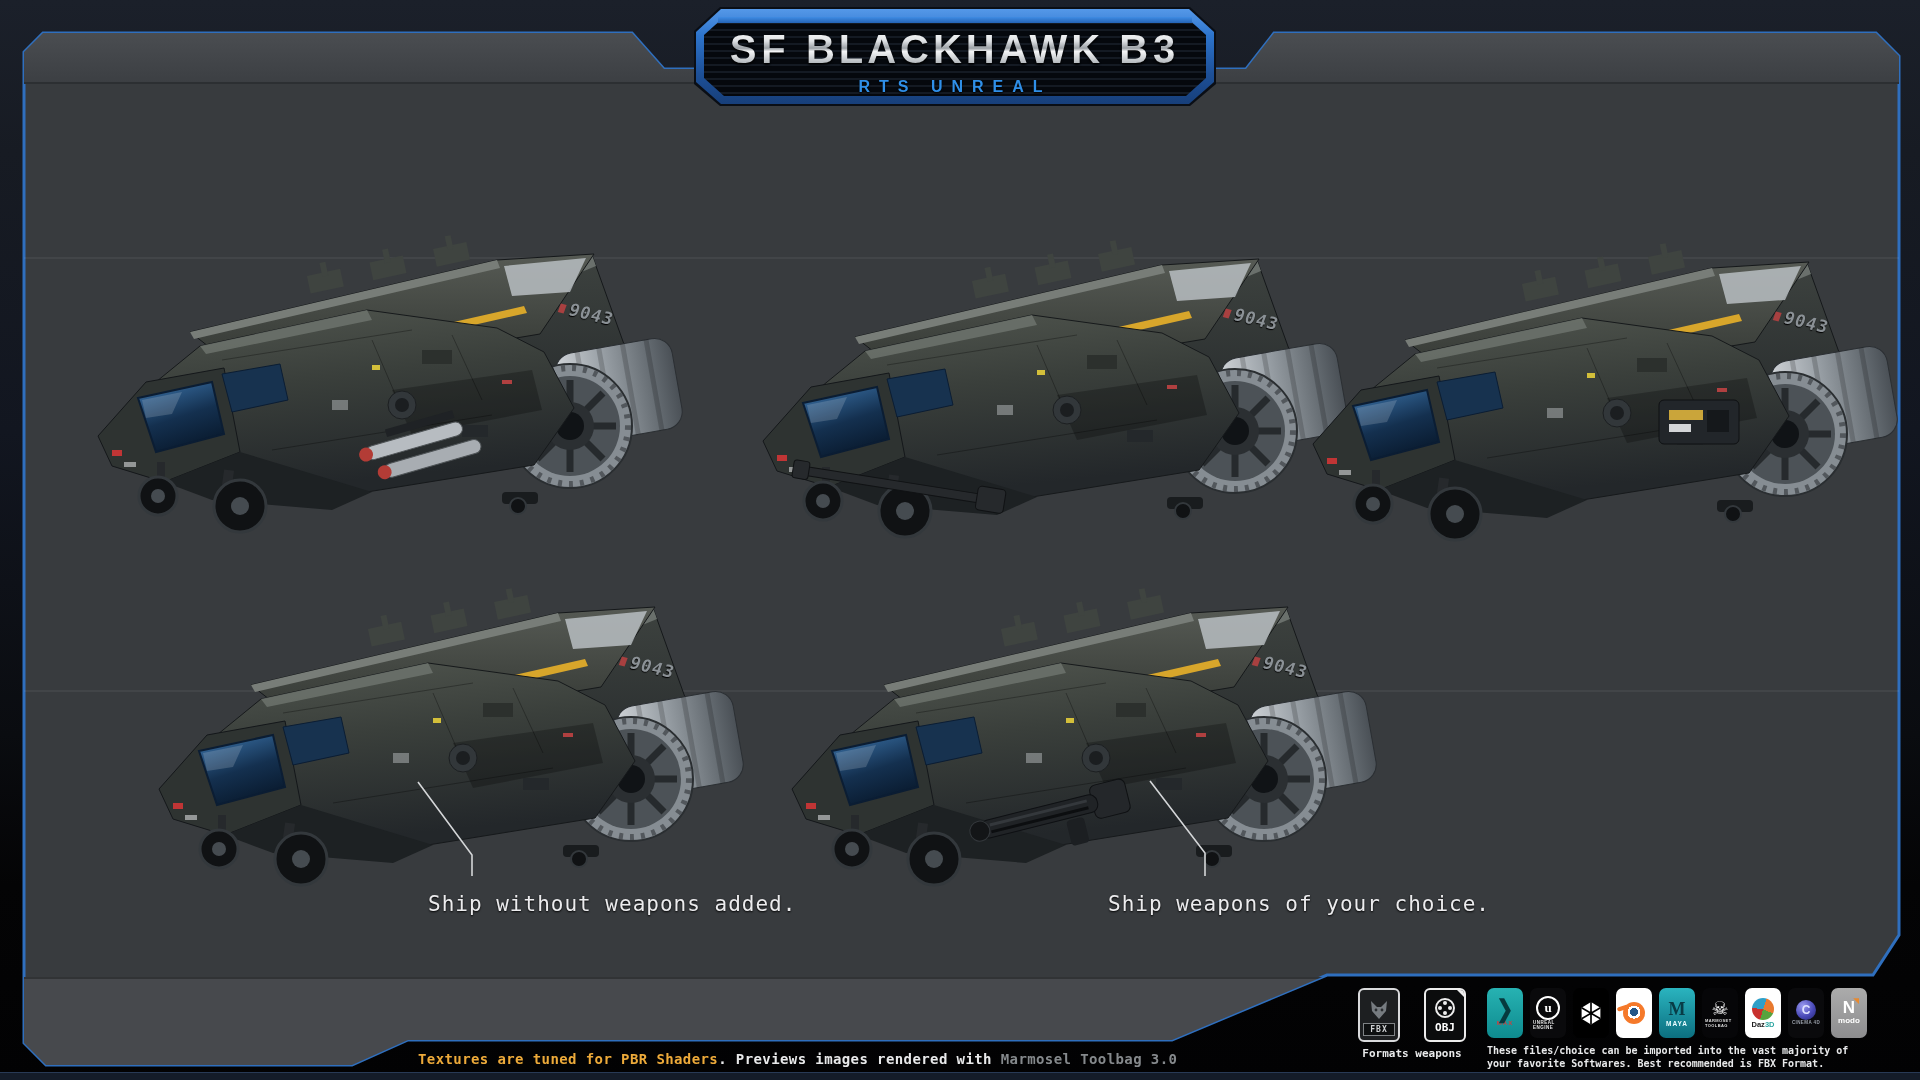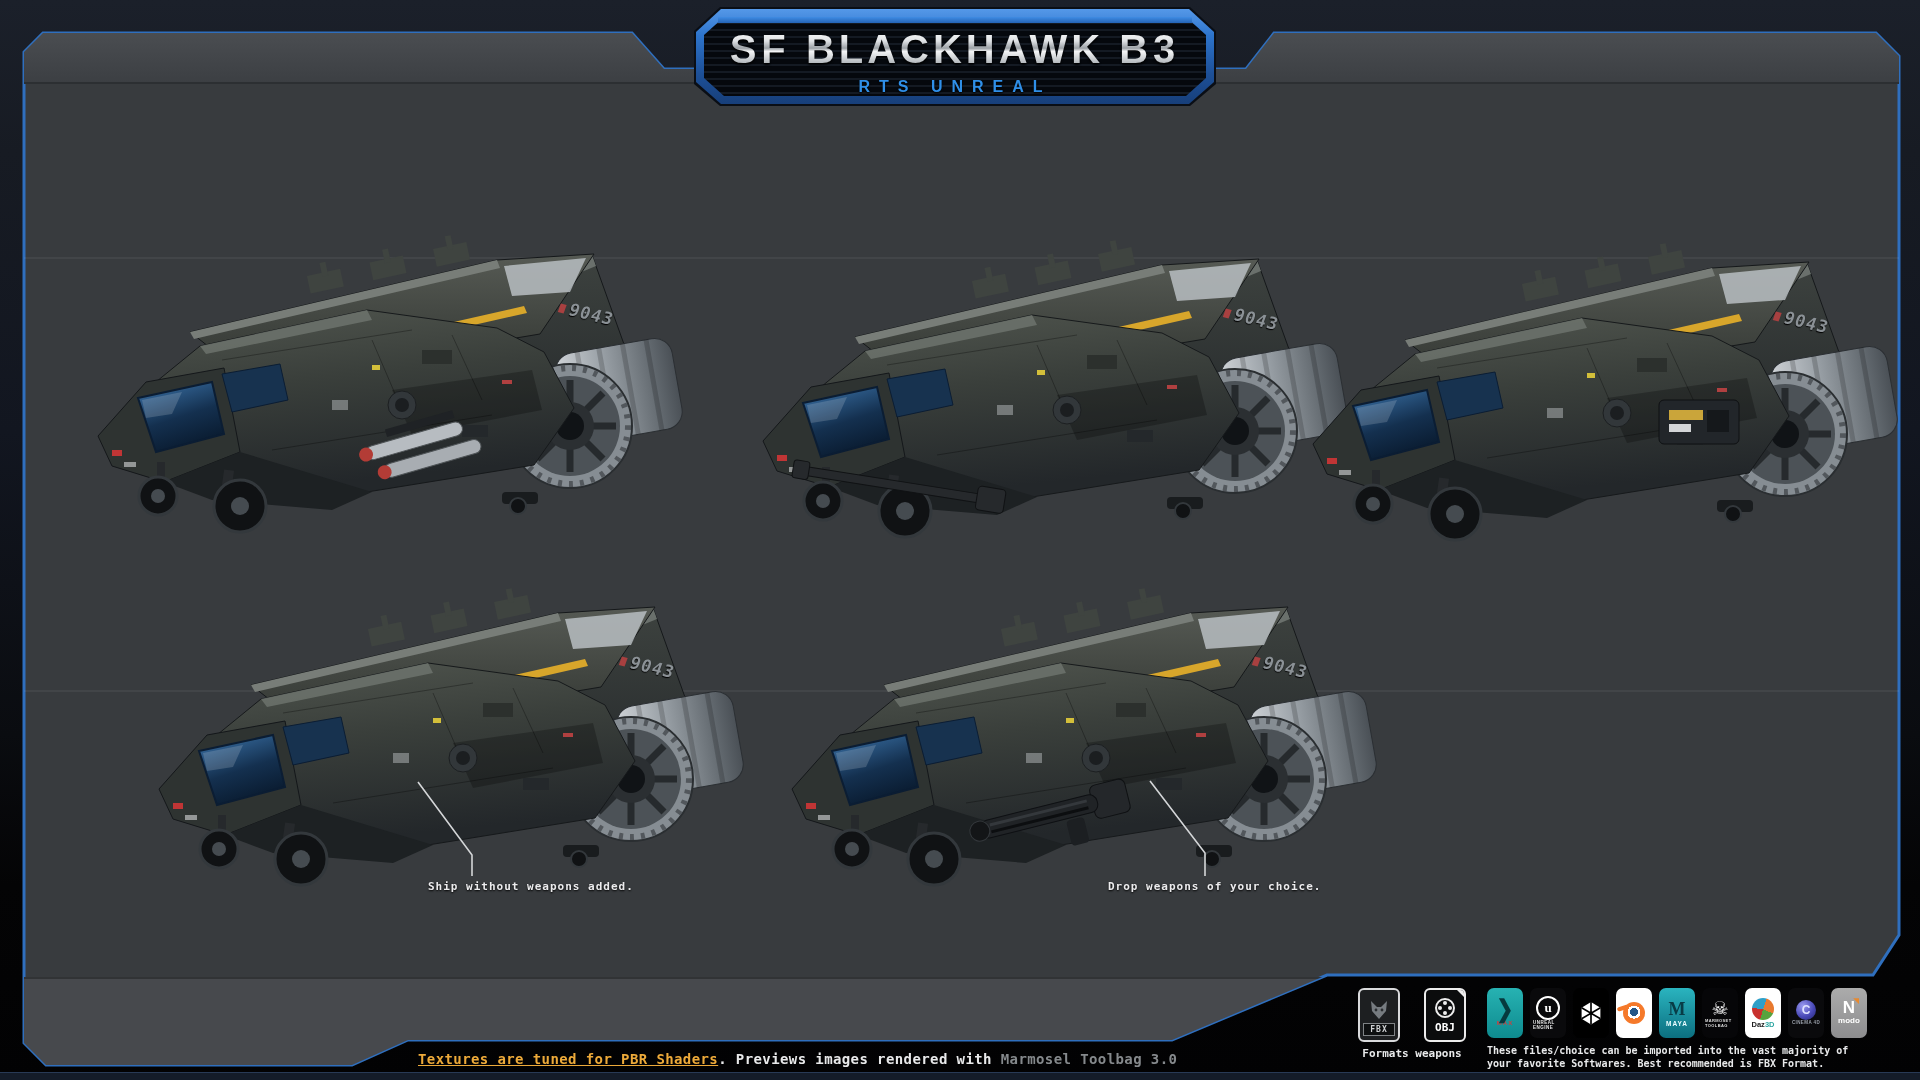--- a/index.html
+++ b/index.html
@@ -32,22 +32,22 @@
 
   
   .ship{width:620px;height:350px;z-index:10;}
   .ship svg{width:620px;height:350px;}
   .tailnum{position:absolute;left:487px;top:103px;transform:rotate(14deg) skewX(-6deg);
     font-family:"DejaVu Sans Mono",monospace;font-weight:bold;font-size:17px;letter-spacing:1px;
     color:#8b9196;text-shadow:0 1px 1px #000;}
   .tailnum::before{content:"";display:inline-block;width:6px;height:9px;background:#a84040;margin-right:4px;}
 
   
-  .annotation{font-family:"DejaVu Sans Mono",monospace;font-size:11px;font-weight:bold;letter-spacing:1px;
-    color:#ececee;text-shadow:0 1px 2px #000;z-index:20;}
+  .annotation{font-family:"DejaVu Sans Mono",monospace;font-size:21px;font-weight:normal;letter-spacing:1px;
+    color:#ececee;text-shadow:0 1px 2px #000;z-index:20;margin-top:12px;}
 
   
   .fmt-block{left:1346px;top:988px;width:132px;z-index:25;}
   .fmt-tiles{display:flex;gap:24px;justify-content:center;}
   .fmt-label{margin-top:5px;text-align:center;font-family:"DejaVu Sans Mono",monospace;
     font-size:11px;font-weight:bold;color:#e8e9ea;letter-spacing:0px;white-space:nowrap;}
   .tile{position:relative;width:38px;height:50px;border-radius:6px;overflow:hidden;
     display:flex;flex-direction:column;align-items:center;justify-content:center;}
   .fbx-tile{background:#1d1f21;border:2px solid #d9dadc;}
   .obj-tile{background:#0b0c0d;border:2px solid #ececec;}
@@ -96,21 +96,21 @@
   .t-c4d .lbl{font-size:4.5px;color:#9aa0aa;letter-spacing:.4px;}
   .t-modo{background:linear-gradient(180deg,#ababab,#8d8d8f);}
   .t-modo .glyph{color:#fff;font-size:17px;font-weight:900;position:relative;line-height:16px;}
   .t-modo .glyph::after{content:"";position:absolute;right:-4px;top:-2px;width:6px;height:6px;background:#e8892e;
     clip-path:polygon(0 0,100% 0,100% 100%);}
   .t-modo .lbl{font-size:8px;color:#fff;}
 
   
   .footer-note{left:418px;top:1051px;font-family:"DejaVu Sans Mono",monospace;font-size:14px;
     font-weight:bold;letter-spacing:.4px;white-space:nowrap;z-index:25;}
-  .footer-note .hl{color:#edaa3a;text-decoration:underline;}
+  .footer-note .hl{color:#edaa3a;}
   .footer-note .mid{color:#e8e9ea;margin-top:48px;}
   .footer-note .tool{color:#85898c;}
   .bottom-bar{left:0;bottom:0;width:1920px;height:7px;background:#141c29;border-top:1px solid #283a56;z-index:24;}
 </style>
 </head>
 <body>
 
 <div class="stage">
 
   <svg class="abs" width="1920" height="1080" style="left:0;top:0;z-index:1;">
@@ -309,21 +309,21 @@
     </svg>
     <span class="tailnum">9043</span>
   </div>
 
   <svg class="abs" width="1920" height="1080" style="left:0;top:0;z-index:15;pointer-events:none;">
     <polyline points="418,782 472,855 472,876" fill="none" stroke="#d4d6d8" stroke-width="1.6"></polyline>
     <polyline points="1150,781 1205,853 1205,876" fill="none" stroke="#d4d6d8" stroke-width="1.6"></polyline>
   </svg>
 
   <div class="abs annotation" style="left:428px;top:880px;">Ship without weapons added.</div>
-  <div class="abs annotation" style="left:1108px;top:880px;">Drop weapons of your choice.</div>
+  <div class="abs annotation" style="left:1108px;top:880px;">Ship weapons of your choice.</div>
 
   <div class="abs banner">
     <div class="banner-frame"></div>
     <div class="banner-blue"></div>
     <div class="banner-inner"></div>
     <div class="banner-lip"></div>
     <div class="banner-title"><span class="heavy">SF</span>&nbsp;<span>BLACKHAWK</span>&nbsp;<span class="heavy">B3</span></div>
     <div class="banner-sub">RTS UNREAL</div>
   </div>
 

